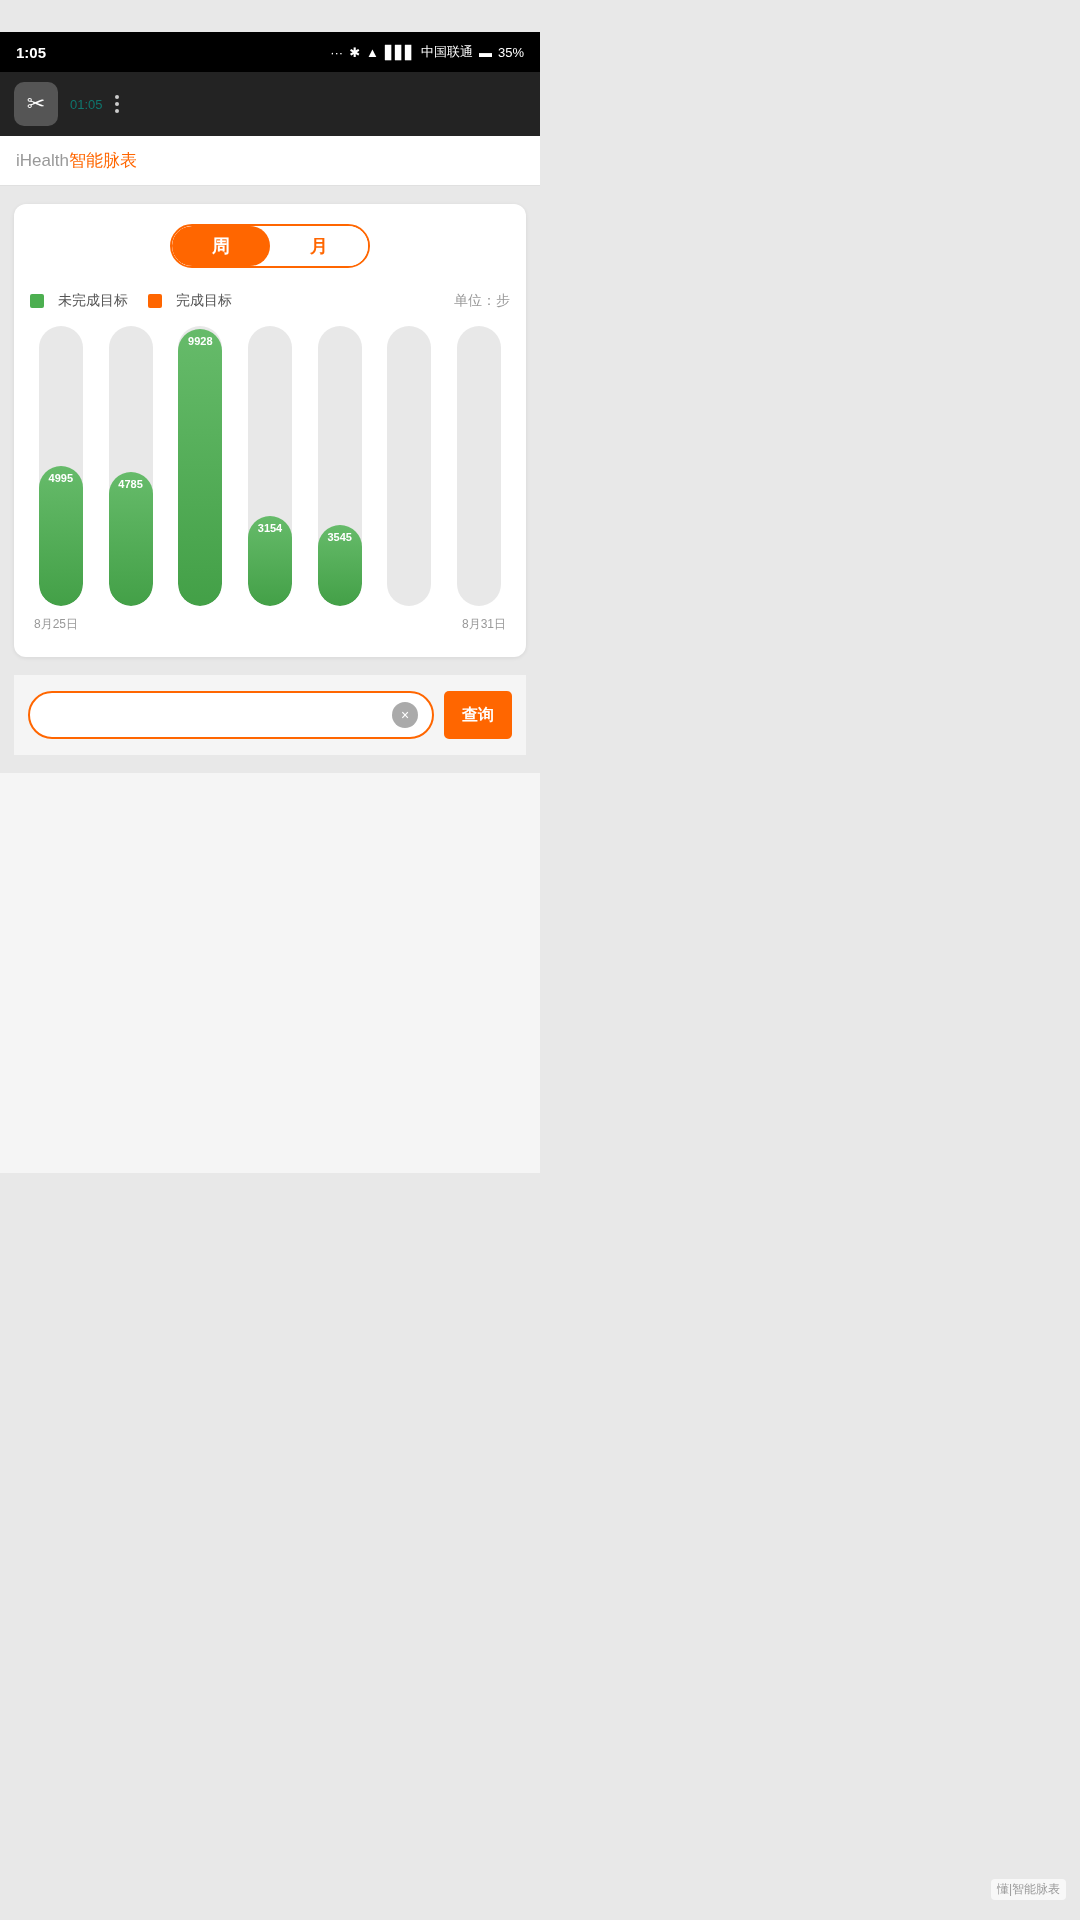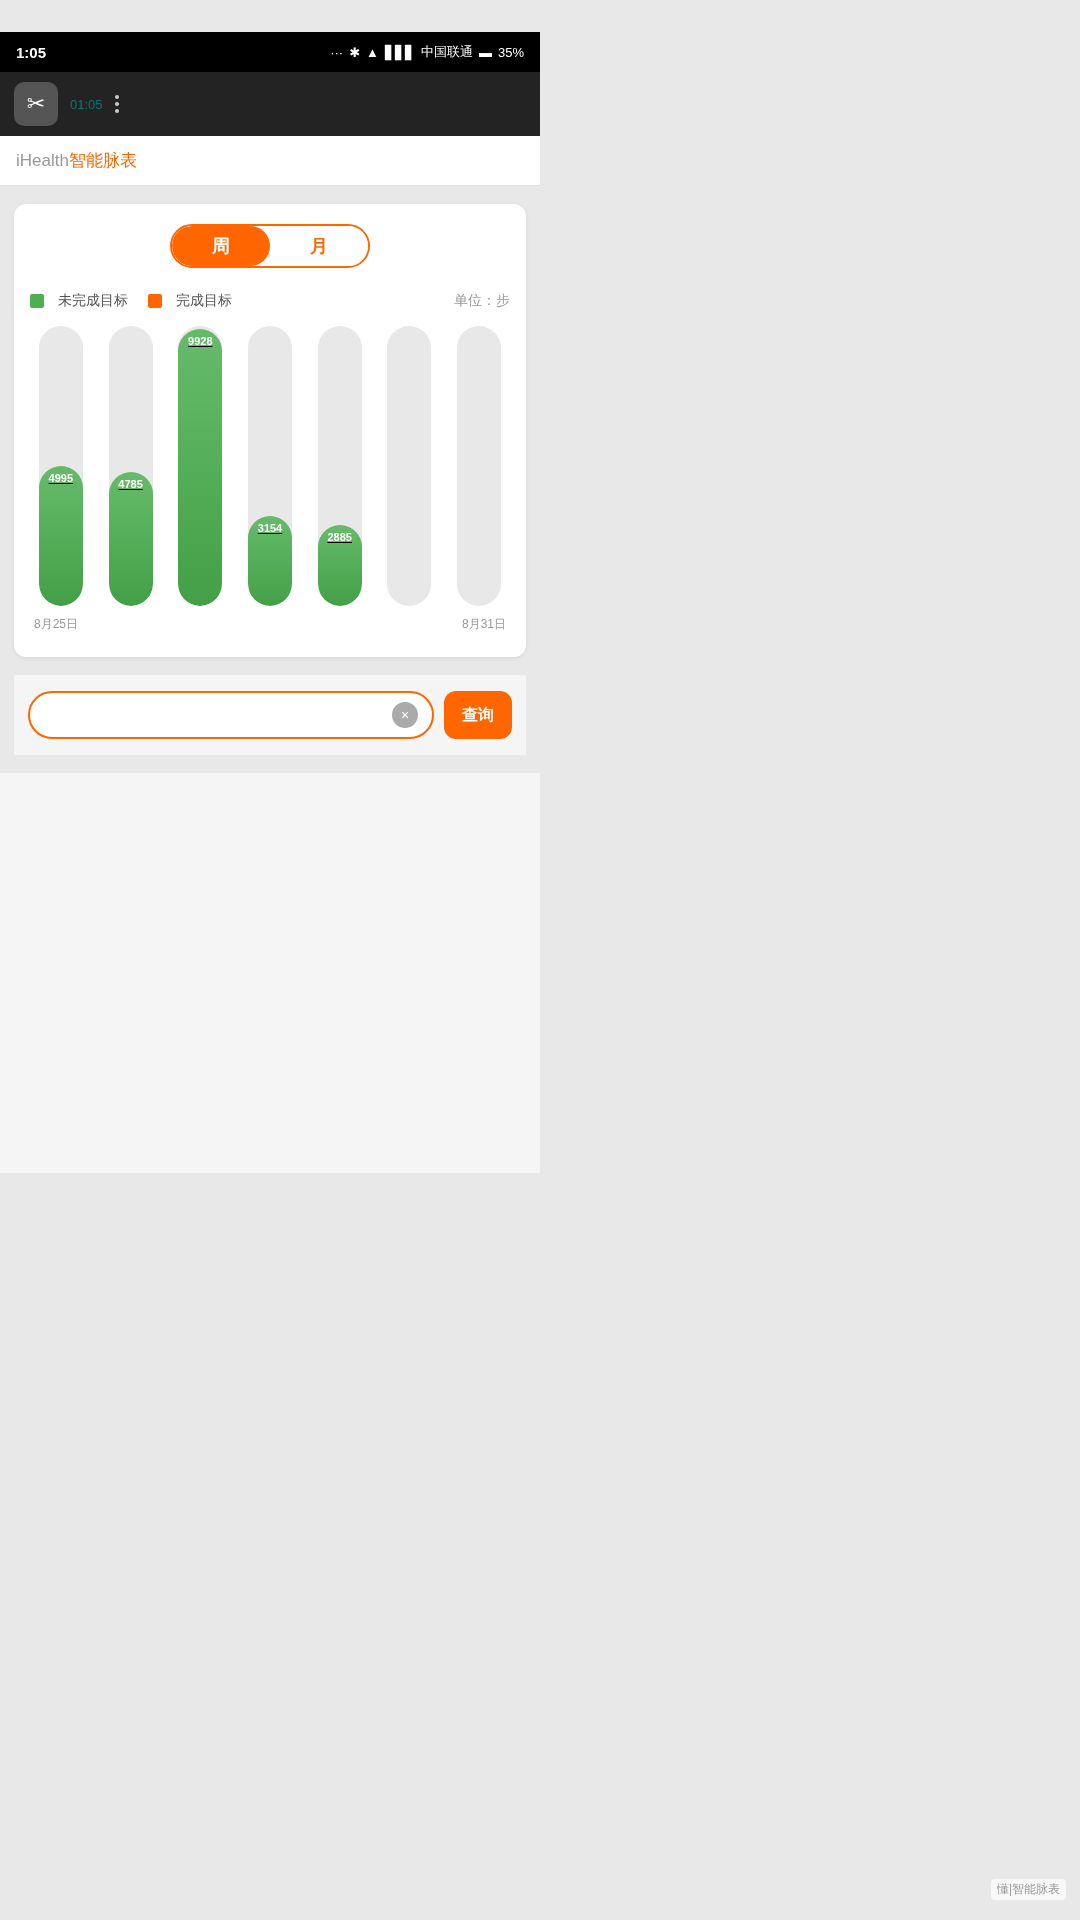--- a/index.html
+++ b/index.html
@@ -173,21 +173,20 @@
       border-radius: 22px;
       position: relative;
       display: flex;
       align-items: flex-start;
       justify-content: center;
       padding-top: 6px;
     }
 
     .bar-fill.green {
       background: linear-gradient(to bottom, #66bb6a, #43a047);
-      text-decoration: underline;
     }
 
     .bar-value {
       color: #fff;
       font-size: 11px;
       font-weight: bold;
       white-space: nowrap;
     }
 
     
@@ -234,21 +233,21 @@
       display: flex; align-items: center; justify-content: center;
       color: #fff;
       font-size: 14px;
       cursor: pointer;
       flex-shrink: 0;
     }
     .query-btn {
       background: #f60;
       color: #fff;
       border: none;
-      border-radius: 12px;
+      border-radius: 5px;
       height: 48px;
       padding: 0 18px;
       font-size: 16px;
       font-weight: bold;
       cursor: pointer;
       white-space: nowrap;
     }
 
     
     .empty-area {
@@ -352,21 +351,21 @@
         <div class="bar-col">
           <div class="bar-track">
             <div class="bar-fill green" style="height: 32%;">
               <span class="bar-value">3154</span>
             </div>
           </div>
         </div>
         <div class="bar-col">
           <div class="bar-track">
             <div class="bar-fill green" style="height: 29%;">
-              <span class="bar-value">2885</span>
+              <span class="bar-value">3545</span>
             </div>
           </div>
         </div>
         <div class="bar-col">
           <div class="bar-track"></div>
         </div>
         <div class="bar-col">
           <div class="bar-track"></div>
         </div>
       </div>

